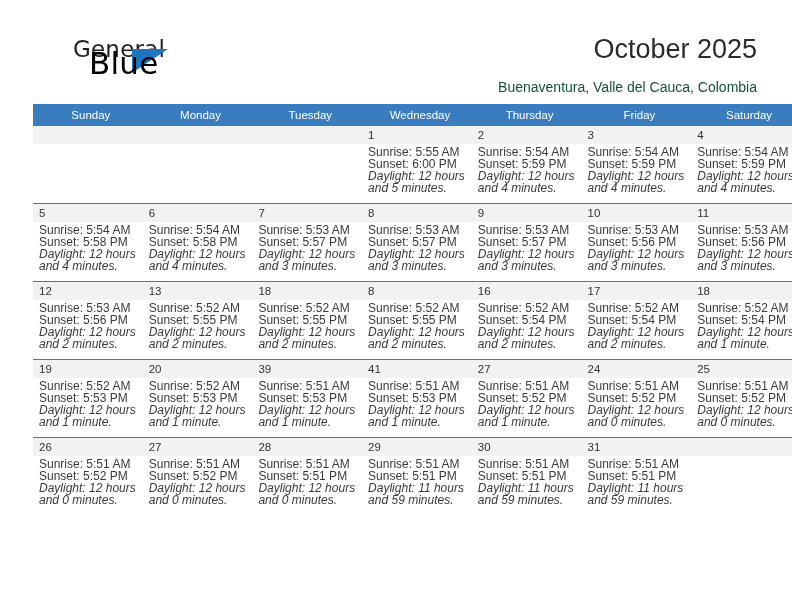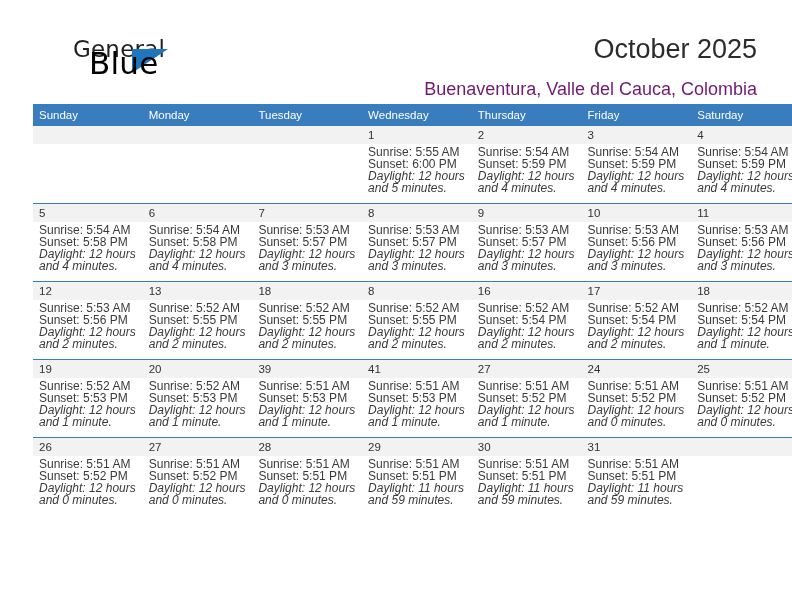--- a/index.html
+++ b/index.html
@@ -70,22 +70,22 @@
     font-size: 27px;
     color: #2b2b2b;
     font-weight: normal;
     text-align: right;
     white-space: nowrap;
   }
   .subtitle {
     position: absolute;
     right: 35px;
     top: 79px;
-    font-size: 18px;
-    color: #701a75;
+    font-size: 14px;
+    color: #14532d;
     text-align: right;
     white-space: nowrap;
   }
 
   
   .calendar {
     position: absolute;
     left: 33px;
     top: 104px;
     width: 726px;
@@ -93,21 +93,21 @@
   table.cal {
     border-collapse: collapse;
     table-layout: fixed;
     width: 726px;
   }
   table.cal th {
     background: #3a7dbf;
     color: #ffffff;
     font-size: 11.5px;
     font-weight: normal;
-    text-align: left;
+    text-align: center;
     padding: 5px 0 5px 6px;
     height: 11px;
     width: 103.71px;
     border: none;
   }
   td.daycell {
     vertical-align: top;
     padding: 0;
     border: none;
     border-top: 1px solid #3a7dbf;

